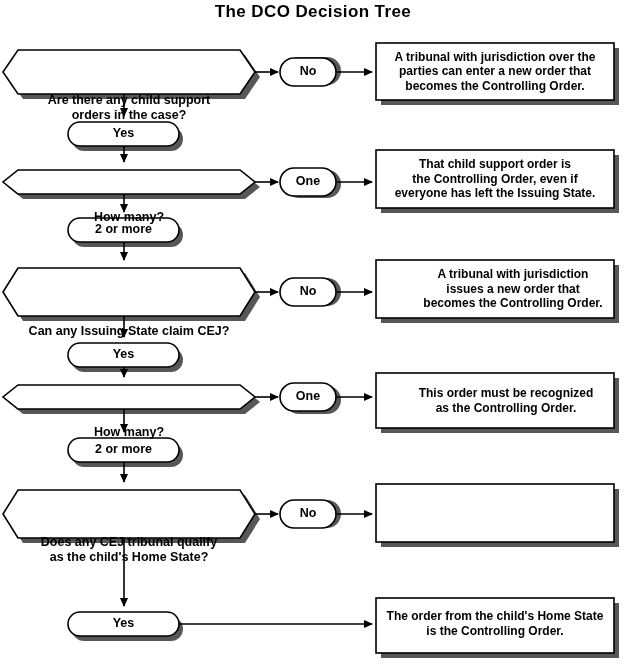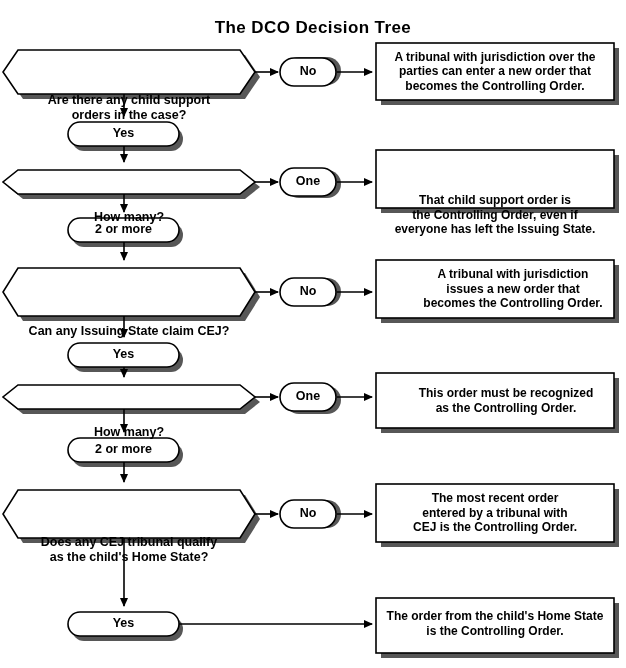--- a/index.html
+++ b/index.html
@@ -30,21 +30,20 @@
     position: absolute;
     left: 0;
     top: 2px;
     width: 626px;
     text-align: center;
     font-size: 17px;
     font-weight: bold;
     letter-spacing: 0.4px;
     color: #000000;
     font-family: "Liberation Sans", "DejaVu Sans", sans-serif;
-    margin-top: 16px;
   }
   .node-label {
     position: absolute;
     display: flex;
     align-items: center;
     justify-content: center;
     text-align: center;
     color: #000000;
     font-weight: bold;
     font-family: "Liberation Sans", "DejaVu Sans", sans-serif;
@@ -178,27 +177,24 @@
 
   <div class="node-label pill-label" style="left:280px; top:58px; width:56px; height:28px;">No</div>
   <div class="node-label pill-label" style="left:280px; top:168px; width:56px; height:28px;">One</div>
   <div class="node-label pill-label" style="left:280px; top:278px; width:56px; height:28px;">No</div>
   <div class="node-label pill-label" style="left:280px; top:383px; width:56px; height:28px;">One</div>
   <div class="node-label pill-label" style="left:280px; top:500px; width:56px; height:28px;">No</div>
 
   <div class="node-label result-label" style="left:378px; top:43px; width:234px; height:57px;">A tribunal with jurisdiction over the
 parties can enter a new order that
 becomes the Controlling Order.</div>
-  <div class="node-label result-label" style="left:378px; top:150px; width:234px; height:58px;margin-top:36px;">That child support order is
+  <div class="node-label result-label" style="left:378px; top:150px; width:234px; height:58px;">That child support order is
 the Controlling Order, even if
 everyone has left the Issuing State.</div>
   <div class="node-label result-label" style="left:396px; top:260px; width:234px; height:58px;">A tribunal with jurisdiction
 issues a new order that
 becomes the Controlling Order.</div>
   <div class="node-label result-label" style="left:378px; top:373px; width:256px; height:55px;">This order must be recognized
 as the Controlling Order.</div>
-  <div class="node-label result-label" style="left:378px; top:484px; width:234px; height:58px;">The most recent order
-entered by a tribunal with
-CEJ is the Controlling Order.</div>
   <div class="node-label result-label" style="left:378px; top:598px; width:234px; height:52px;">The order from the child's Home State
 is the Controlling Order.</div>
 
 </div>
 
 </body></html>

